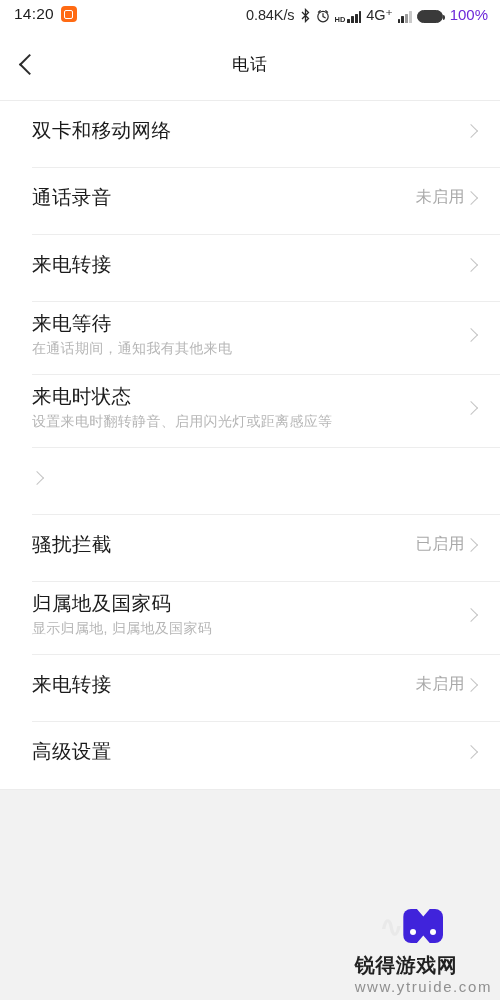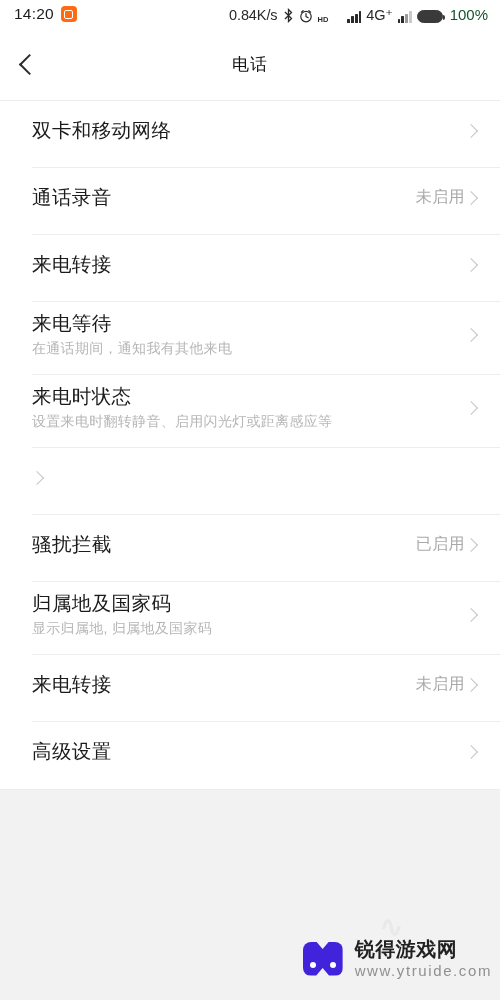--- a/index.html
+++ b/index.html
@@ -41,32 +41,32 @@
     left: 3.5px; top: 3.5px;
     width: 9px; height: 9px;
     border: 1.4px solid #ffffff;
     border-radius: 2px;
     box-sizing: border-box;
   }
   .sb-spacer { flex: 1; }
   .sb-right { display: flex; align-items: flex-end; gap: 5px; }
   .sb-net { font-size: 14.5px; color: #2a2a2a; letter-spacing: -0.1px; }
   .sb-4g { font-size: 14.5px; color: #2a2a2a; letter-spacing: -0.2px; }
-  .sb-pct { font-size: 15px; color: #14532d; margin-left: 2px; }
+  .sb-pct { font-size: 15px; color: #6d28d9; margin-left: 2px; }
   .ic { display: inline-block; line-height: 0; }
 
   .bars { display: inline-flex; align-items: flex-end; gap: 1.2px; height: 12px; }
   .bars i { width: 2.6px; background: #2a2a2a; display: block; border-radius: 0.5px; }
   .bars i:nth-child(1){ height: 4px; }
   .bars i:nth-child(2){ height: 6.5px; }
   .bars i:nth-child(3){ height: 9px; }
   .bars i:nth-child(4){ height: 11.5px; }
   .bars.dim i:nth-child(4){ background: #c9c9c9; }
   .bars.dim i:nth-child(3){ background: #9a9a9a; }
-  .hd-wrap { display: inline-flex; align-items: flex-end; gap: 19px; }
+  .hd-wrap { display: inline-flex; align-items: flex-end; gap: 2px; }
   .hd-txt { font-size: 7.5px; font-weight: bold; line-height: 7px; color: #2a2a2a; }
   .battery {
     width: 26px; height: 13px;
     border-radius: 7px;
     background: #3a3a3a;
     border: 1.5px solid #3a3a3a;
     box-sizing: border-box;
     position: relative;
   }
   .battery::after {
@@ -161,25 +161,26 @@
   .below {
     background: #f2f2f2;
     height: 180px;
     border-top: 1px solid #ececec;
   }
 
   
   .watermark {
     position: absolute;
     right: 8px;
-    bottom: 22px;
+    bottom: 6px;
     display: flex;
     align-items: center;
     gap: 12px;
     opacity: 0.97;
+    flex-direction: column;
   }
   .wm-logo {
     width: 40px; height: 34px;
     background: #3b1ddb;
     border-radius: 8px;
     position: relative;
     clip-path: polygon(0% 0%, 34% 0%, 50% 22%, 66% 0%, 100% 0%, 100% 100%, 66% 100%, 50% 78%, 34% 100%, 0% 100%);
   }
   .wm-logo i {
     position: absolute;

